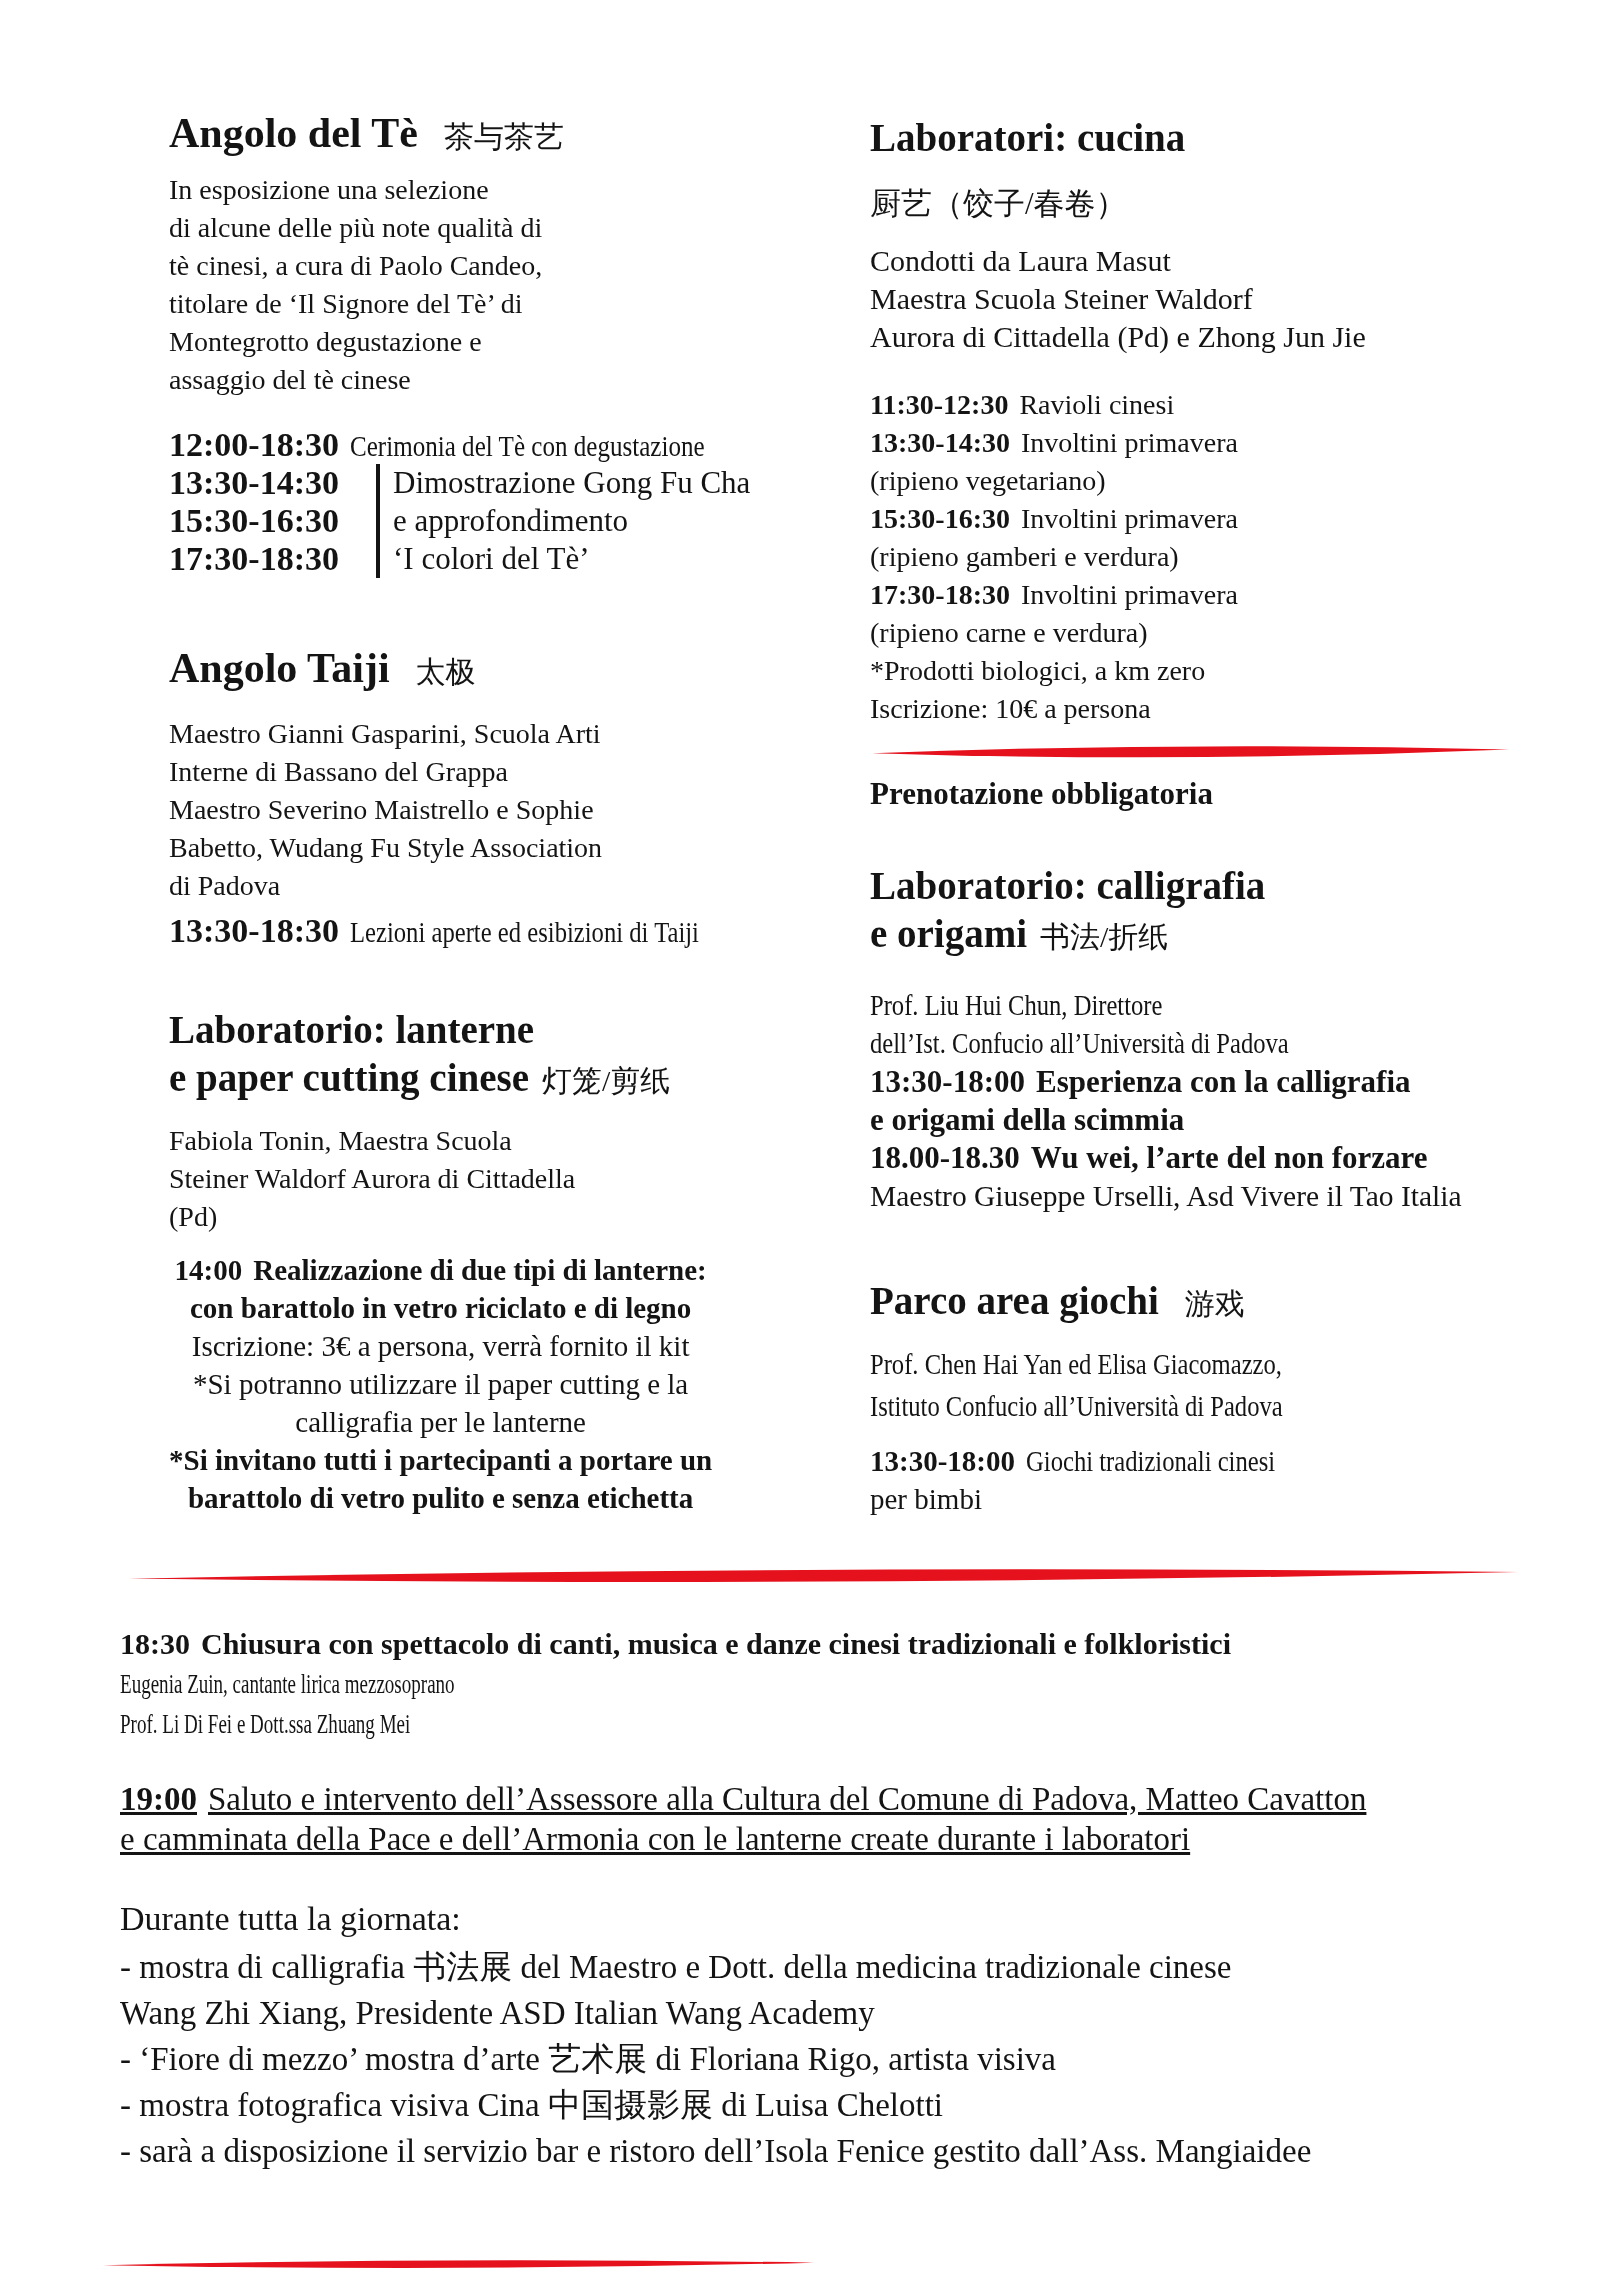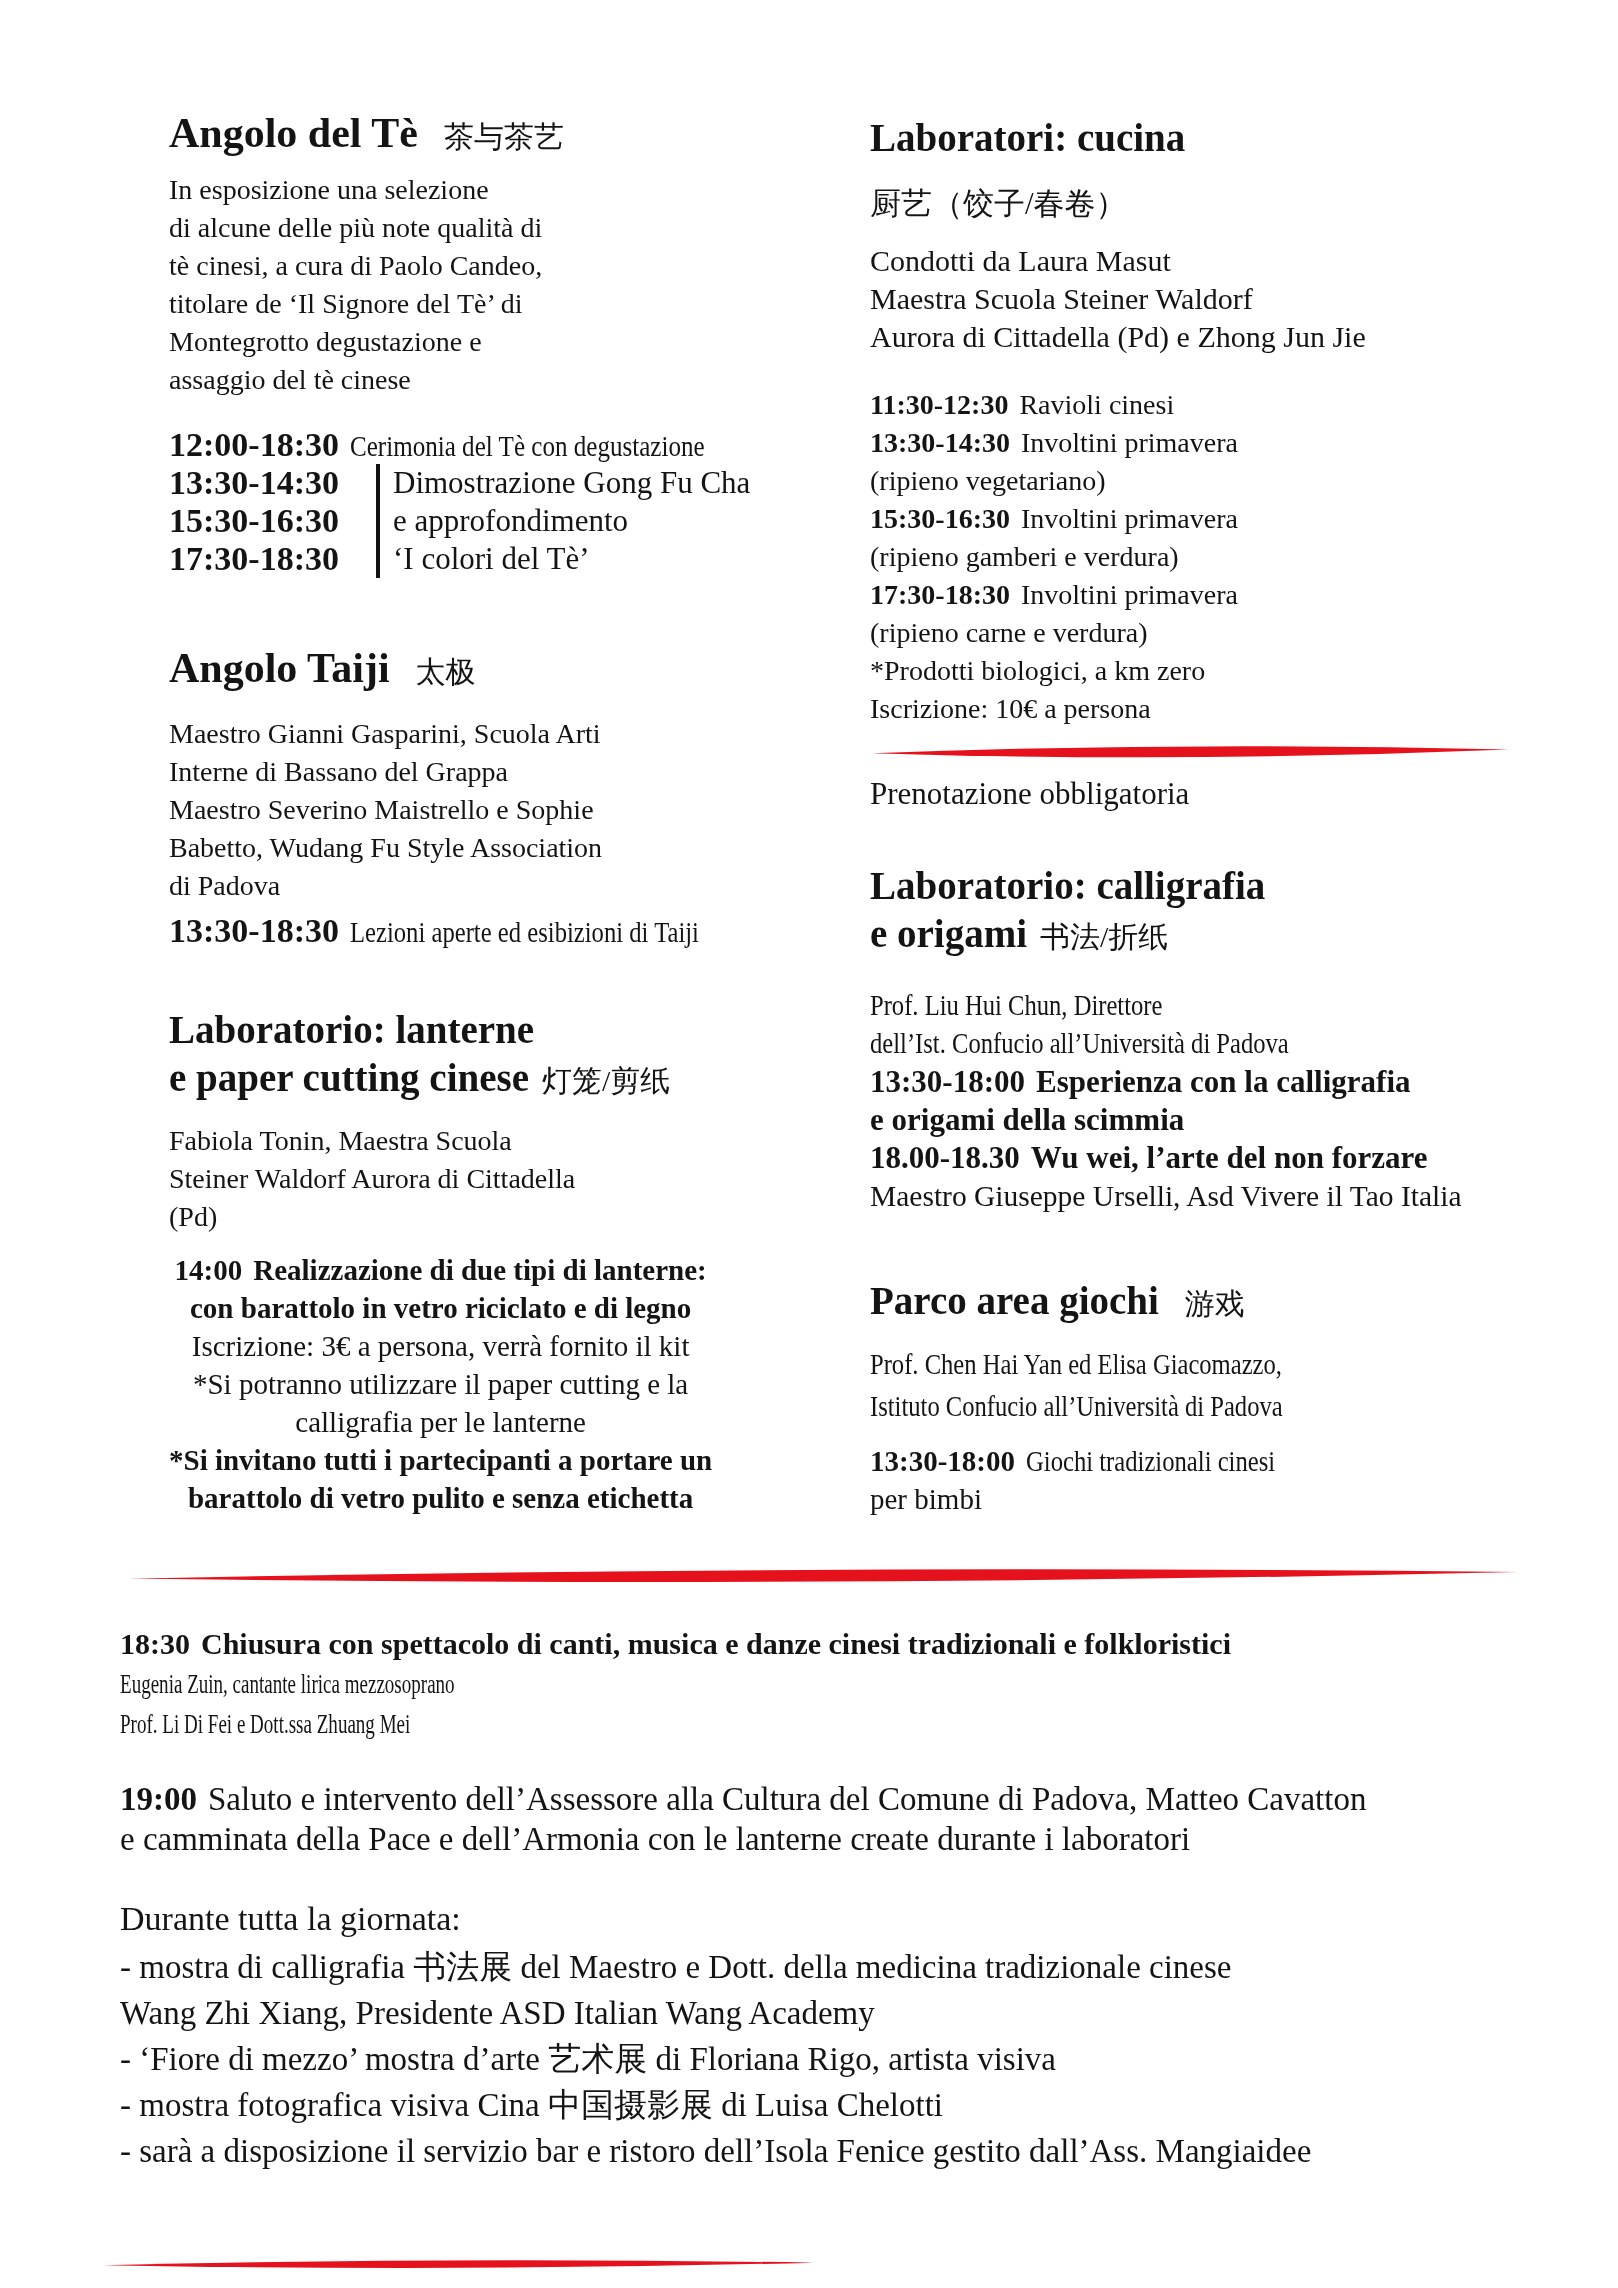--- a/index.html
+++ b/index.html
@@ -24,25 +24,25 @@
   .t{font-weight:bold;margin-right:11px;}
   .bold{font-weight:bold;}
   .bar{border-left:4.6px solid #141414;padding-left:13px;}
   .times{width:207px;font-weight:bold;font-size:34px;line-height:38px;}
   
   .ib{display:inline-block;}
   .sx85{transform:scaleX(.85);transform-origin:0 0;}
   .sx82{transform:scaleX(.82);transform-origin:0 0;}
   .sq{transform:scaleX(.68);transform-origin:0 0;}
   
-  .foot36{font-size:33px;line-height:40px;}
+  .foot36{font-size:33px;line-height:40px;text-decoration:underline;}
   .foot-items{font-size:33px;line-height:46px;}
   .closing1{font-size:30px;font-weight:bold;line-height:40px;}
   .closing2{font-size:28px;line-height:40px;}
-  .booking{font-size:28px;font-weight:normal;line-height:38px;}
+  .booking{font-size:28px;font-weight:bold;line-height:38px;}
   .swoosh{position:absolute;display:block;}
 </style>
 </head>
 <body>
 
 <div class="page">
 
   <div class="abs ttl" style="left:169px;top:109px">
     <span>Angolo del Tè</span><span class="zh">茶与茶艺</span>
   </div>

